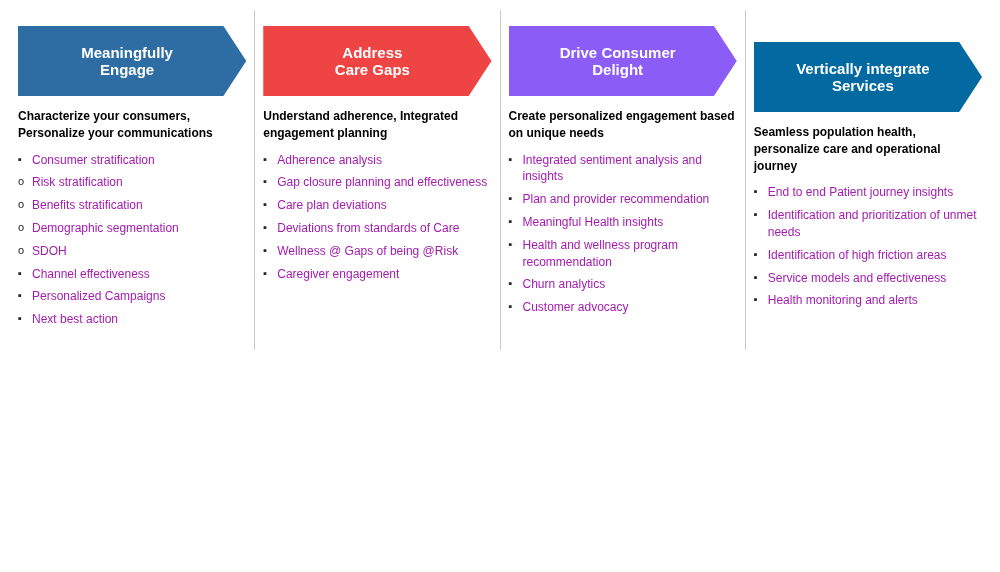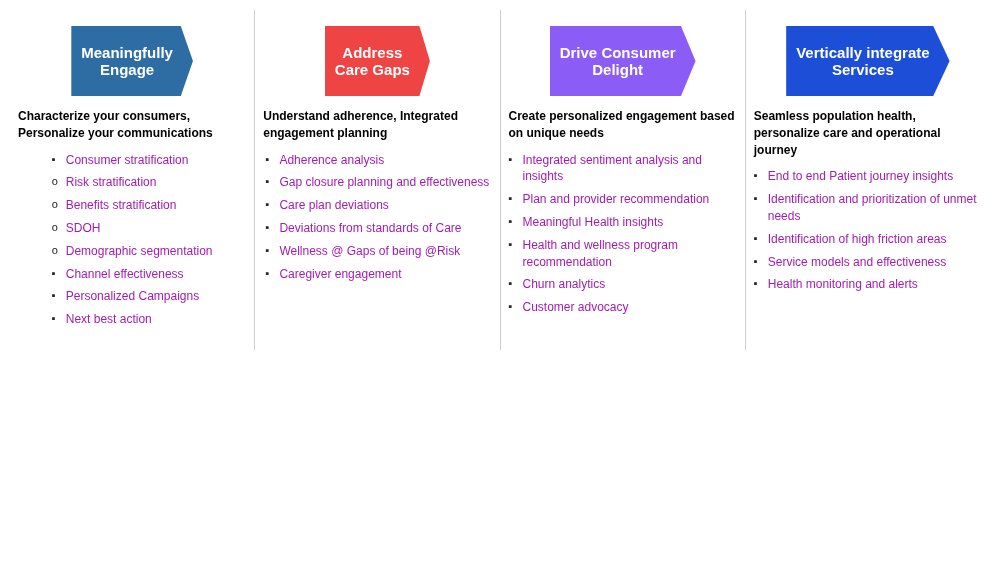--- a/index.html
+++ b/index.html
@@ -15,40 +15,39 @@
       flex-direction: row;
       width: 100%;
       gap: 0;
     }
     .column {
       flex: 1;
       display: flex;
       flex-direction: column;
       padding: 16px 8px;
       position: relative;
-      align-items: center;
     }
     .arrow-header {
       position: relative;
       display: flex;
       align-items: center;
       justify-content: center;
       text-align: center;
       color: #fff;
       font-weight: bold;
       font-size: 15px;
       padding: 10px 20px 10px 10px;
       margin-bottom: 12px;
       min-height: 70px;
       clip-path: polygon(0% 0%, 90% 0%, 100% 50%, 90% 100%, 0% 100%);
     }
     .col1 .arrow-header { background-color: #2e6da4; }
     .col2 .arrow-header { background-color: #ef4444; }
     .col3 .arrow-header { background-color: #8b5cf6; }
-    .col4 .arrow-header { background-color: #1d4ed8; }
+    .col4 .arrow-header { background-color: #0369a1; margin-top: 16px; }
 
     .subtitle {
       font-size: 12px;
       font-weight: bold;
       color: #000;
       margin-bottom: 10px;
       line-height: 1.4;
     }
     .bullet-list {
       list-style: none;
@@ -89,22 +88,22 @@
 
 <div class="container">
 <div class="column col1">
       <div class="arrow-header" style="white-space: pre-line;">Meaningfully
 Engage</div>
       <div class="subtitle">Characterize your consumers, Personalize your communications</div>
       <ul class="bullet-list">
         <li class="square">Consumer stratification</li>
         <li class="circle">Risk stratification</li>
         <li class="circle">Benefits stratification</li>
+        <li class="circle">Demographic segmentation</li>
         <li class="circle">SDOH</li>
-        <li class="circle">Demographic segmentation</li>
         <li class="square">Channel effectiveness</li>
         <li class="square">Personalized Campaigns</li>
         <li class="square">Next best action</li>
       </ul>
     </div>
     <div class="divider"></div>
     <div class="column col2">
       <div class="arrow-header" style="white-space: pre-line;">Address
 Care Gaps</div>
       <div class="subtitle">Understand adherence, Integrated engagement planning</div>

